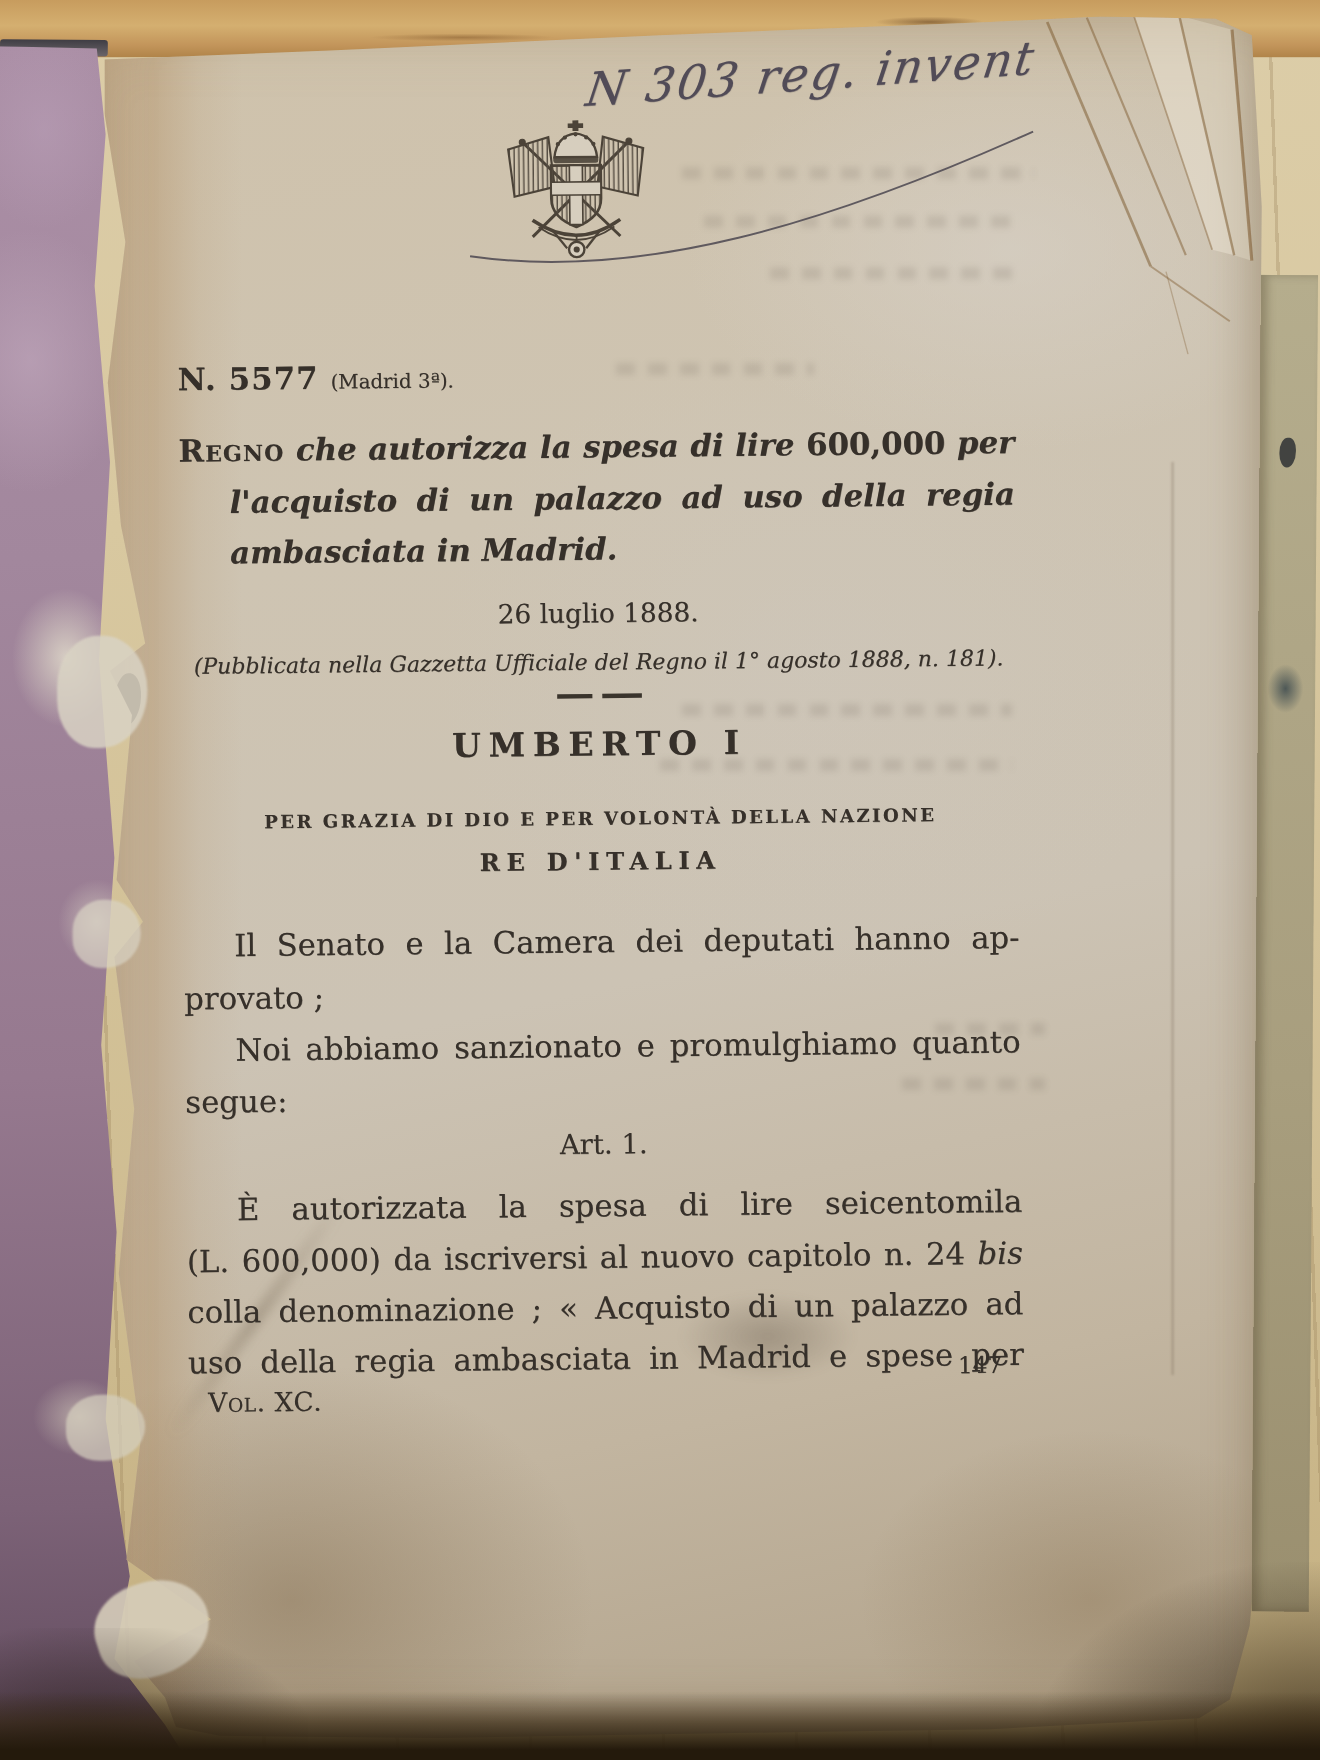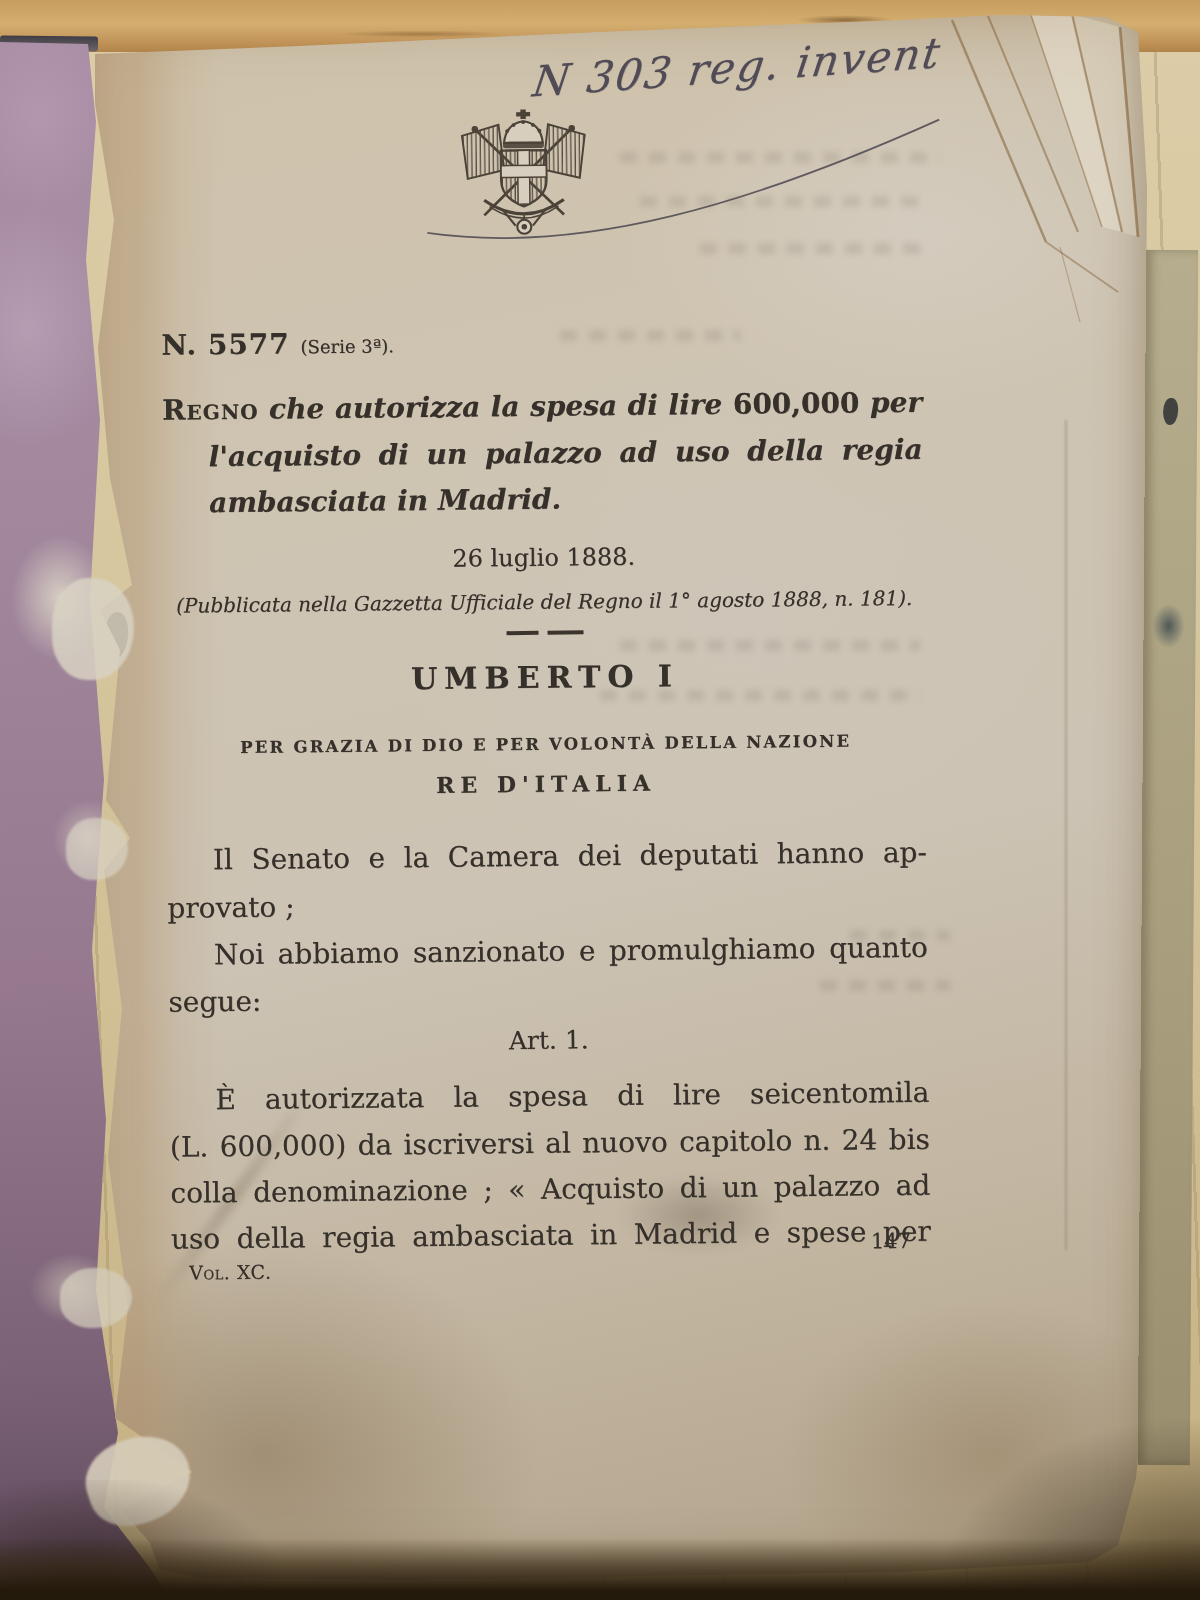--- a/index.html
+++ b/index.html
@@ -98,21 +98,21 @@
   .date-l{font-size:24px;}
   .pub{font-size:20px; font-style:italic;}
   .dash-row{left:430px; top:622px; width:120px; display:flex; gap:9px; align-items:center;}
   .dash{height:3.5px; background:#3a342c;}
   .umb{font-size:30px; font-weight:bold; letter-spacing:7px;}
   .byline{font-size:16.5px; font-weight:bold; letter-spacing:2.2px;}
   .retit{font-size:22px; font-weight:bold; letter-spacing:6px;}
   .bod{font-size:28px;}
   .art{font-size:25px;}
   .pgnum{font-size:21px;}
-  .vol{font-size:19px; font-variant:small-caps; letter-spacing:.5px;}
+  .vol{font-size:24px; font-variant:small-caps; letter-spacing:.5px;}
   .hand{left:462px; top:36px; width:440px; font-size:42px; font-style:italic;
     letter-spacing:2px; color:#474250; opacity:.92;
     transform:rotate(-3.5deg) skewX(-12deg); text-shadow:.4px .4px .7px rgba(60,55,70,.5);}
 </style>
 </head>
 <body>
 
 <div class="scene">
 
   <div class="abs wood-top"></div>
@@ -185,21 +185,21 @@
           <path d="M45 95 L57 110" stroke-width="2"></path>
           <path d="M85 95 L73 110" stroke-width="2"></path>
           <line x1="65" y1="98" x2="65" y2="104.5" stroke-width="1.5"></line>
           <circle cx="65" cy="111" r="6.5" fill="#d8d0c0" stroke-width="2"></circle>
           <circle cx="65" cy="111" r="2.6" fill="#3e362c" stroke="none"></circle>
         </g>
       </svg>
 
       <div class="abs line num-row" style="top:317px;">
         <span>N. 5577</span>
-        <span class="series">(Serie 3ª).</span>
+        <span class="series">(Madrid 3ª).</span>
       </div>
 
       <div class="abs line ttl just" style="top:382px;">
         <span class="lead">Regno</span><span> che autorizza la spesa di lire </span><span class="upr">600,000</span><span> per</span>
       </div>
       <div class="abs line ttl just ind" style="top:429px;">l'acquisto di un palazzo ad uso della regia</div>
       <div class="abs line ttl ind" style="top:475px;">ambasciata in Madrid.</div>
 
       <div class="abs line ctr date-l" style="top:536px;">26 luglio 1888.</div>
       <div class="abs line ctr pub" style="top:582px;">(Pubblicata nella Gazzetta Ufficiale del Regno il 1° agosto 1888, n. 181).</div>
@@ -215,21 +215,21 @@
 
       <div class="abs line bod just ind" style="top:832px;">Il Senato e la Camera dei deputati hanno ap-</div>
       <div class="abs line bod" style="top:880px;">provato ;</div>
       <div class="abs line bod just ind" style="top:927px;">Noi abbiamo sanzionato e promulghiamo quanto</div>
       <div class="abs line bod" style="top:974px;">segue:</div>
 
       <div class="abs line ctr art" style="top:1018px;">Art. 1.</div>
 
       <div class="abs line bod just ind" style="top:1072px;">È autorizzata la spesa di lire seicentomila</div>
       <div class="abs line bod just" style="top:1119px;">
-        <span>(L. 600,000) da iscriversi al nuovo capitolo n. 24 </span><span style="">bis</span>
+        <span>(L. 600,000) da iscriversi al nuovo capitolo n. 24 </span><span style="font-style:italic;">bis</span>
       </div>
       <div class="abs line bod just" style="top:1165px;">colla denominazione ; « Acquisto di un palazzo ad</div>
       <div class="abs line bod just" style="top:1211px;">uso della regia ambasciata in Madrid e spese per</div>
 
       <div class="abs pgnum" style="left:788px;top:1224px;">147</div>
       <div class="abs vol" style="left:106px;top:1249px;">Vol. XC.</div>
     </div>
   </div>
 
   <div class="abs olive-strip">

